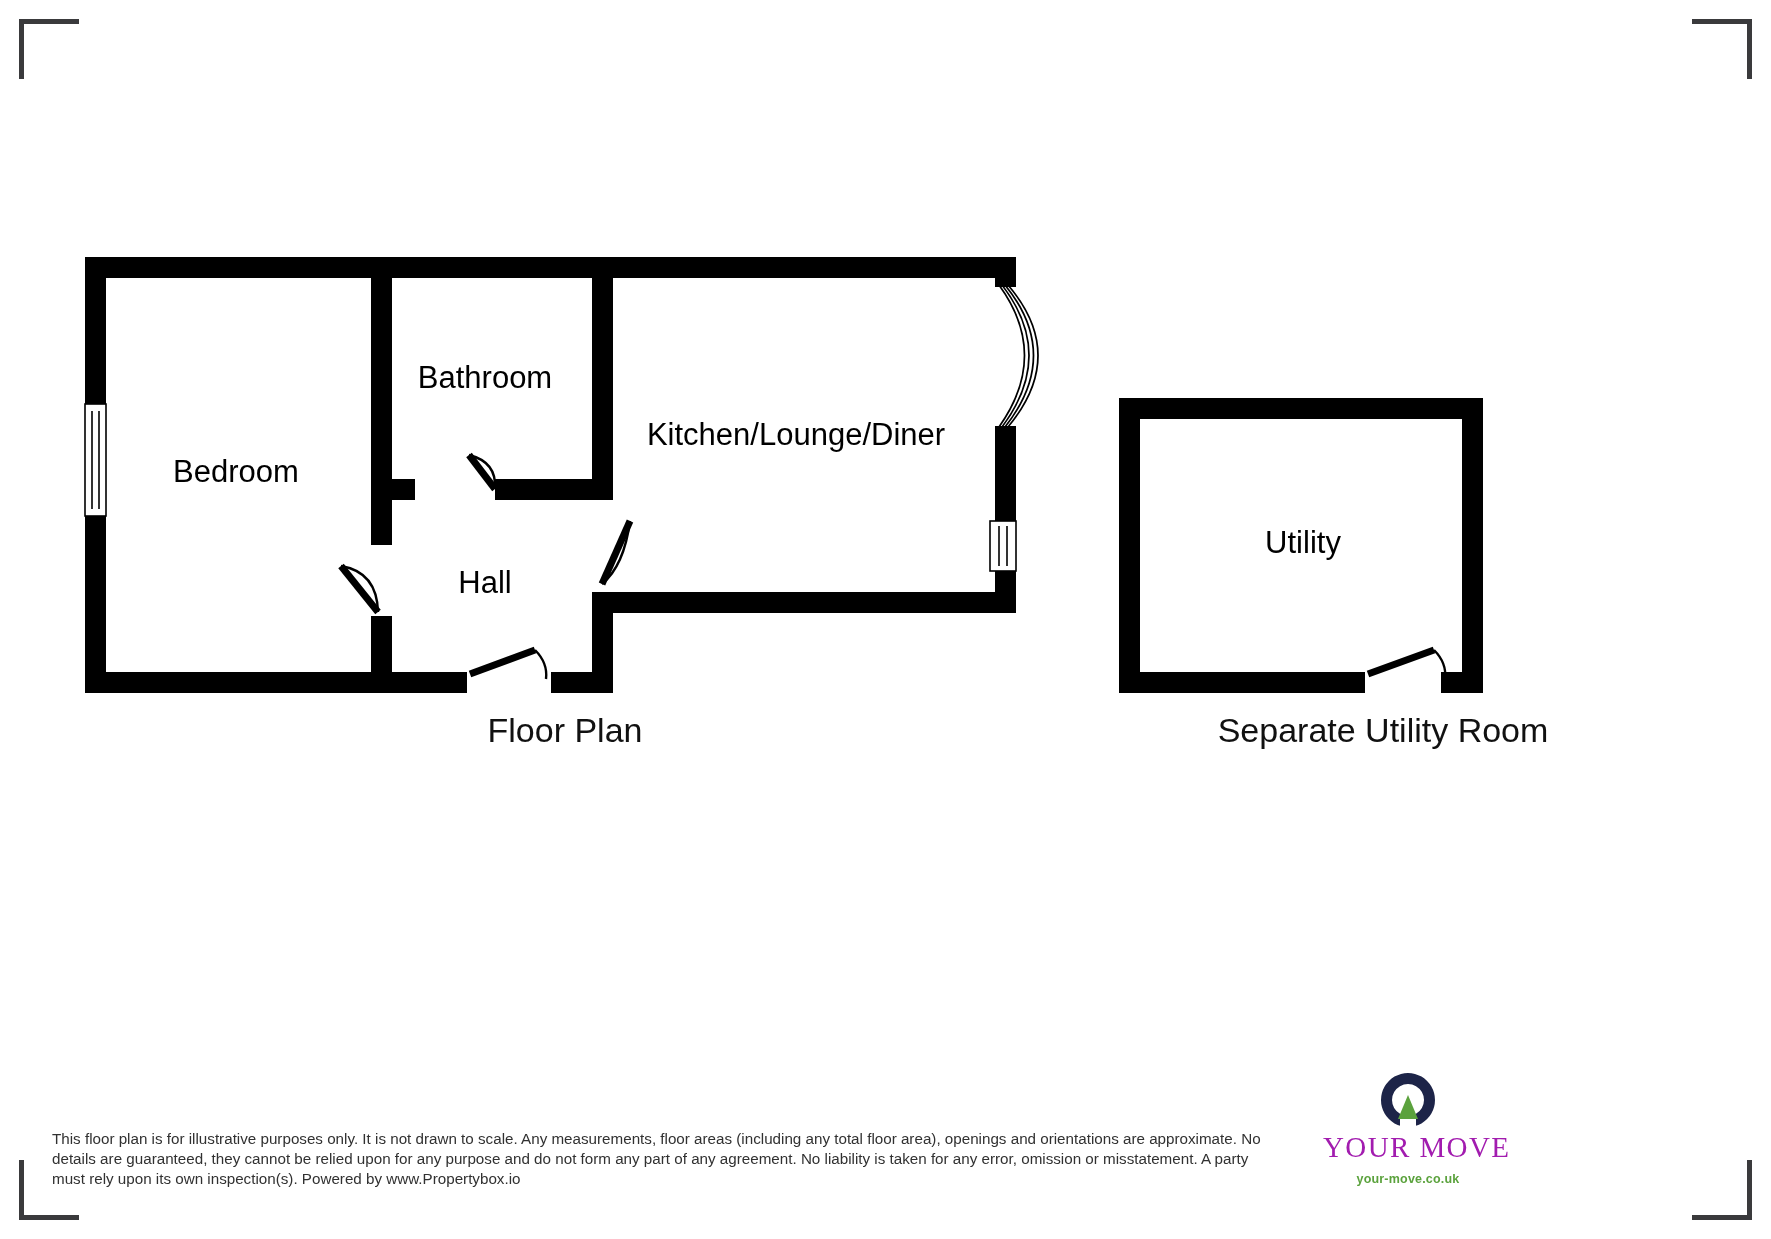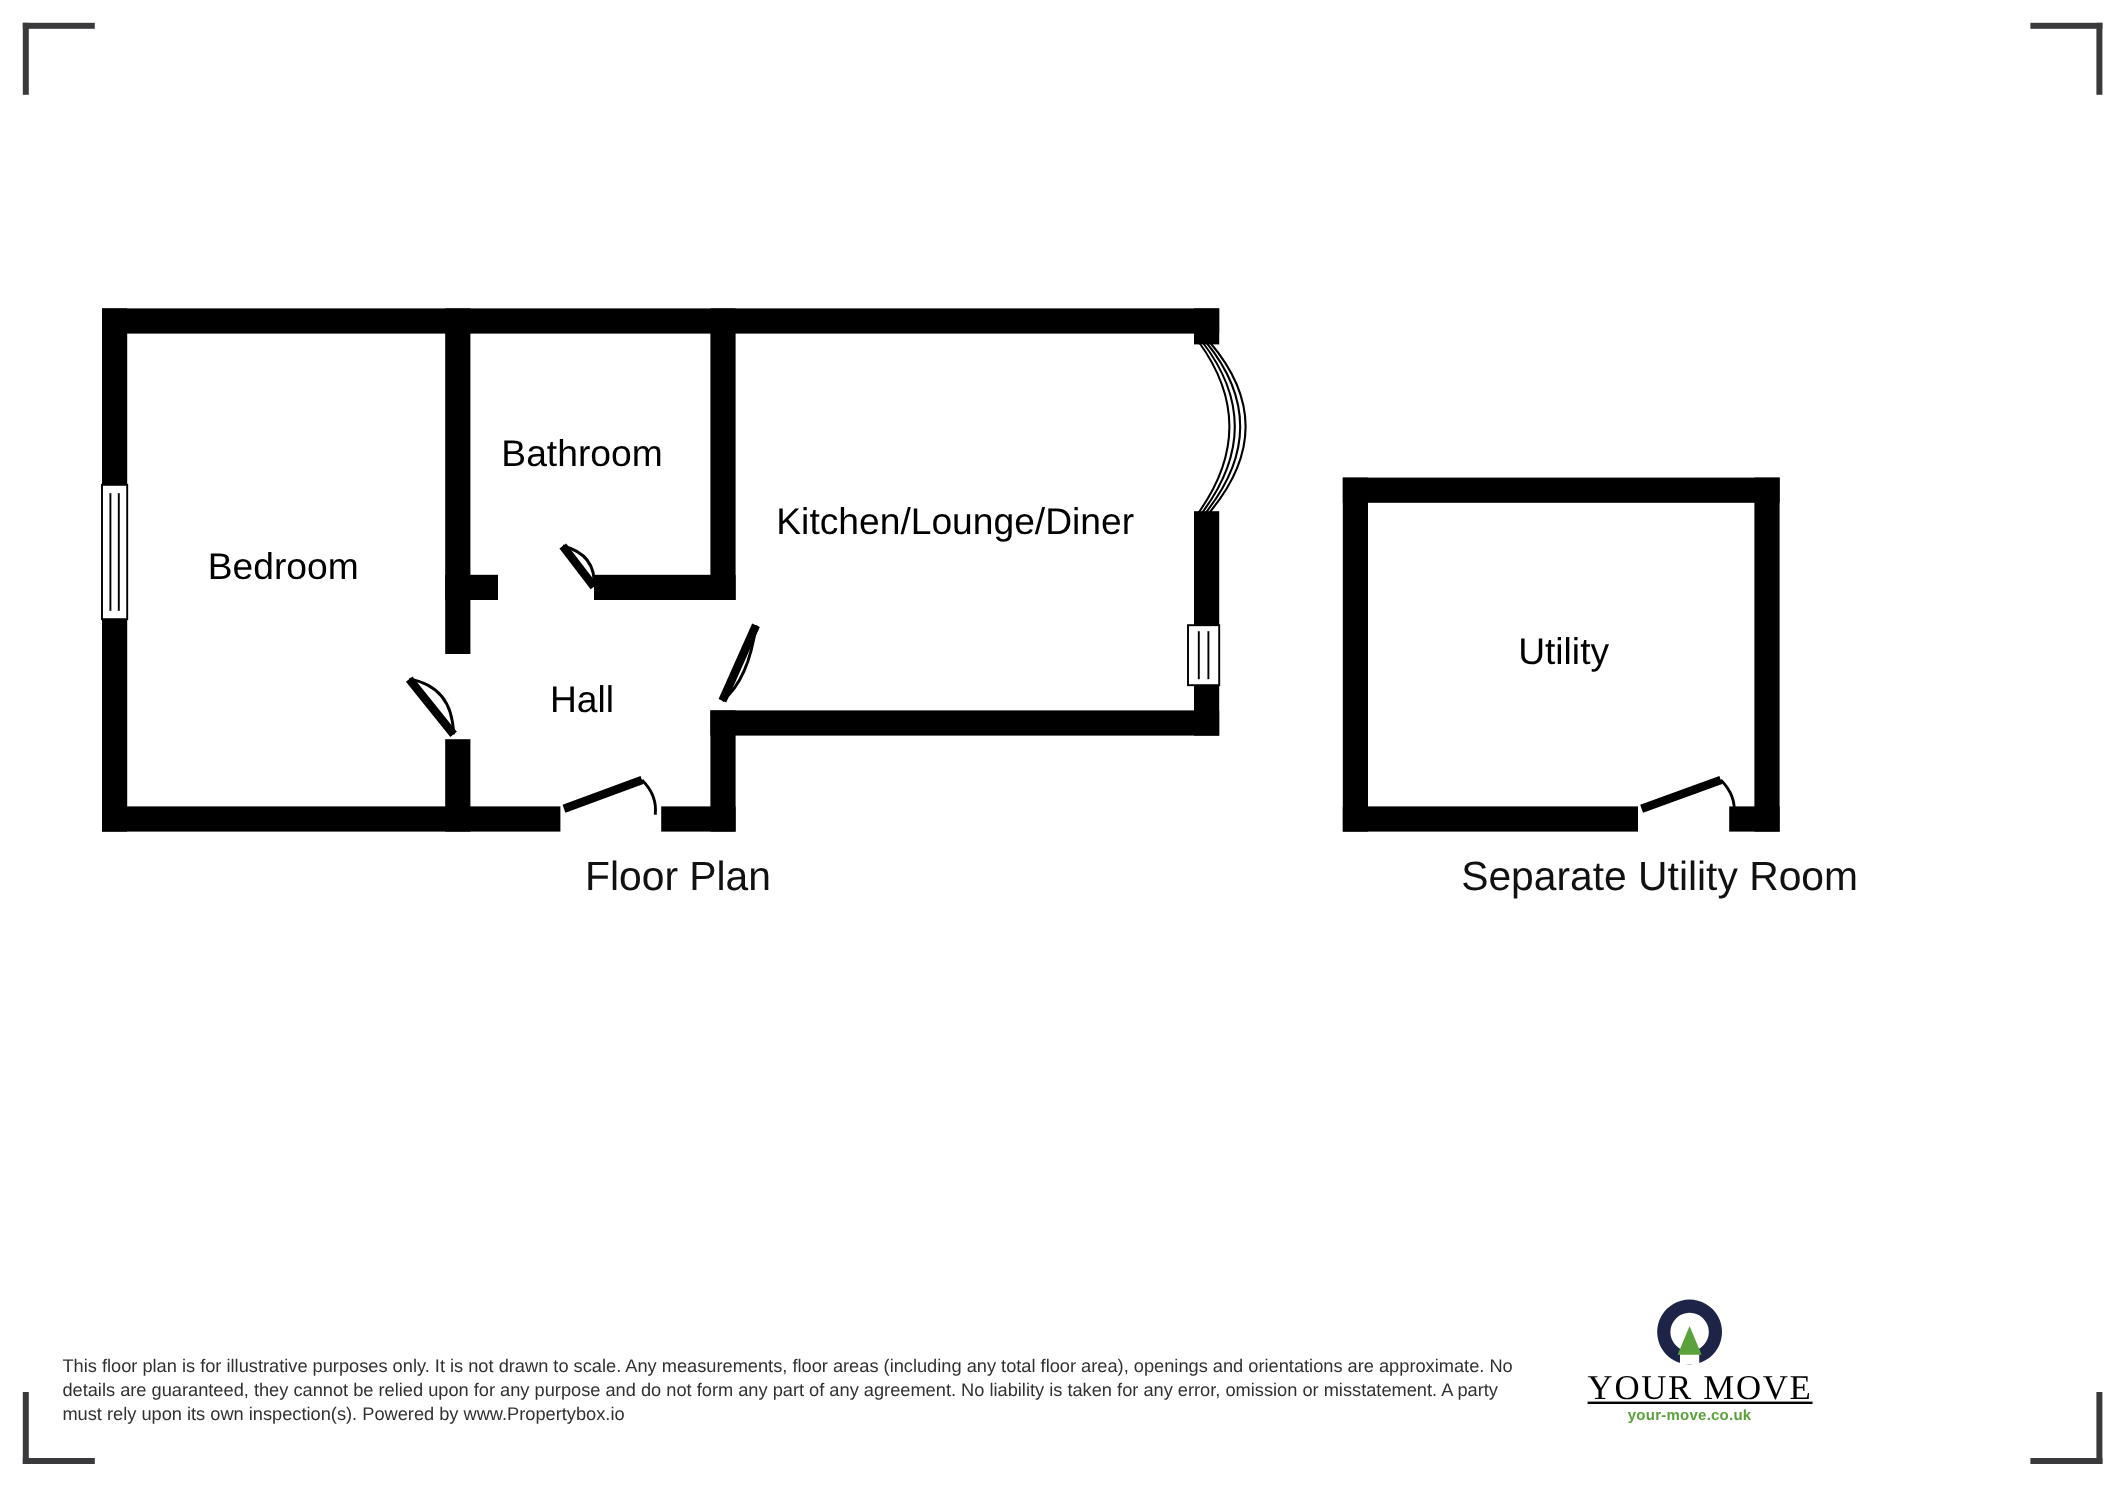--- a/index.html
+++ b/index.html
@@ -104,31 +104,30 @@
     text-align: center;
   }
   #brand-mark {
     display: block;
     margin: 0 auto 2px auto;
   }
   #brand-wordmark {
     font-family: "Liberation Serif", serif;
     font-size: 29px;
     letter-spacing: 1.4px;
-    color: #000000;
+    color: #a21caf;
     line-height: 1;
     white-space: nowrap;
-    text-decoration: underline;
   }
   #brand-url {
     font-family: "Liberation Sans", sans-serif;
     font-size: 12.5px;
     font-weight: bold;
     color: #5ba23d;
-    margin-top: 0;
+    margin-top: 10px;
     letter-spacing: 0.2px;
   }
 </style>
 </head>
 <body>
 
 <div id="plan-root">
 
   <div class="crop-mark" id="crop-tl">
     <div class="bar-h"></div>

